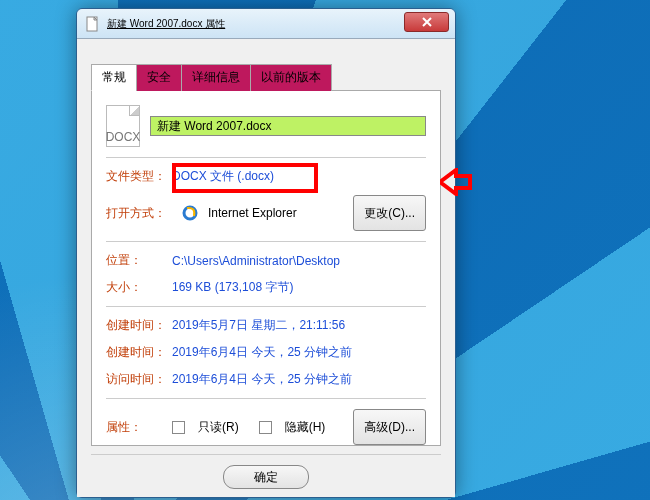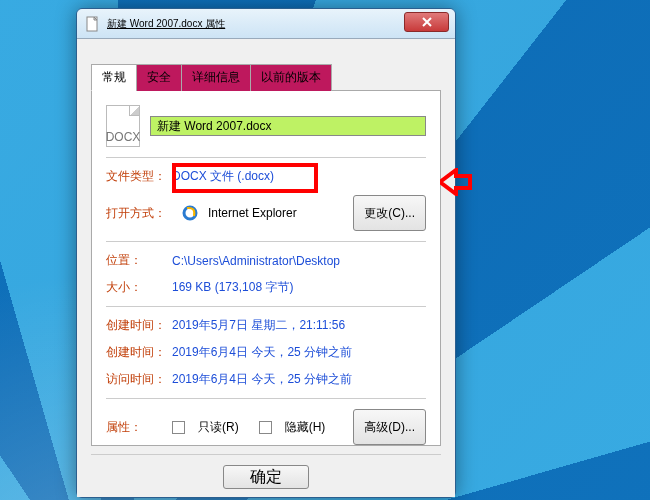--- a/index.html
+++ b/index.html
@@ -119,22 +119,22 @@
   .cb-box { width:13px; height:13px; border:1px solid #888; background:#fff; }
   .footer {
     display:flex; justify-content:center; gap:10px;
     padding: 10px 0 0 0;
     border-top:1px solid #ccc;
     margin-top:8px;
   }
   .footer button {
     width:86px; height:24px;
     background:linear-gradient(#f7f7f7,#e3e3e3);
-    border:1px solid #888; border-radius:3px;
-    font-family:inherit; font-size:16px;
+    border:1px solid #888; border-radius:11px;
+    font-family:inherit; font-size:12px;
   }
   
   .anno-box {
     position:absolute;
     border:4px solid #ff0000;
     pointer-events:none;
   }
   .anno-arrow {
     position:absolute;
     pointer-events:none;

